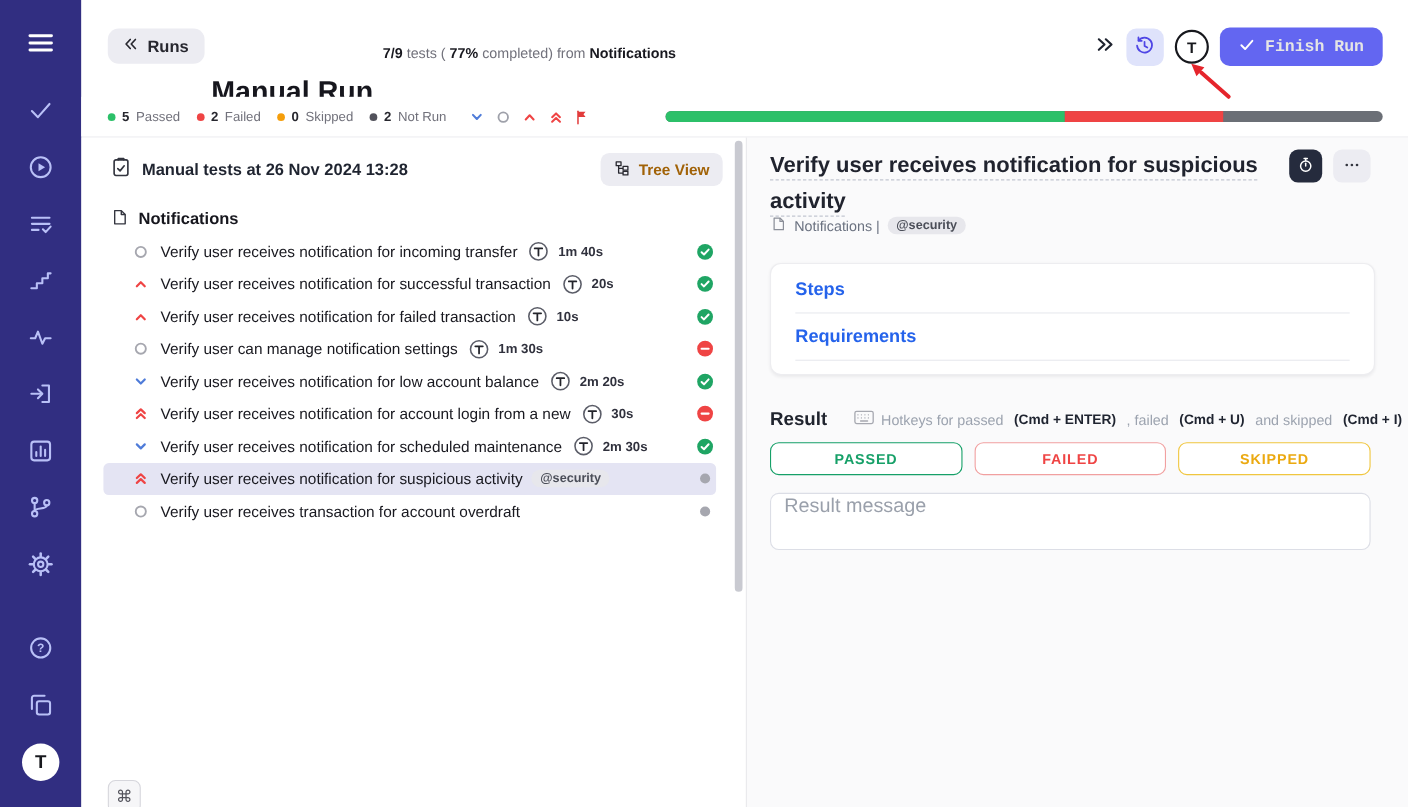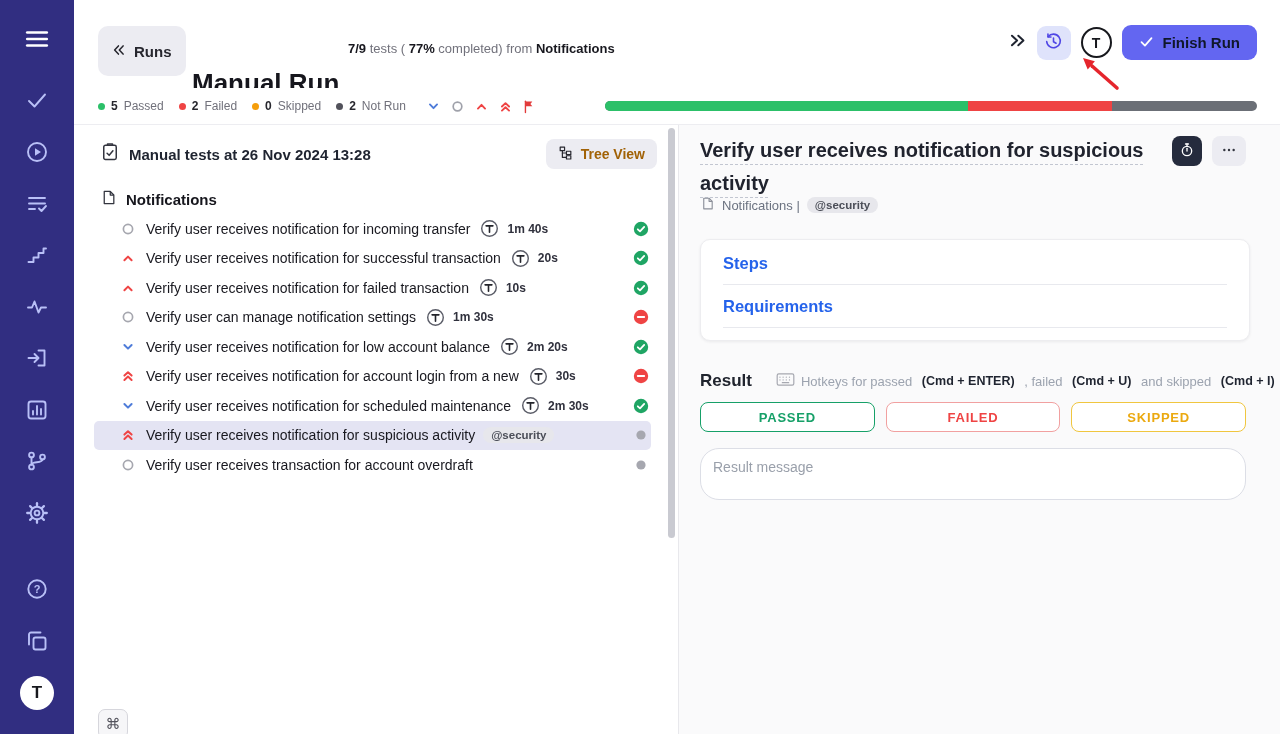--- a/index.html
+++ b/index.html
@@ -9,28 +9,28 @@
 
   
   .sidebar { position:absolute; left:0; top:0; width:74px; height:734px; background:#312e81; }
   .sb-icon { position:absolute; left:0; width:74px; display:flex; justify-content:center; align-items:center; }
   .sb-icon svg { display:block; }
   .sb-stroke { fill:none; stroke:#b9c0f7; stroke-width:1.9; stroke-linecap:round; stroke-linejoin:round; }
   .sb-logo-circle { width:34px; height:34px; border-radius:50%; background:#fff; display:flex; align-items:center; justify-content:center; font-weight:800; font-size:17px; color:#17181d; }
 
   
   .top-bar { position:absolute; left:74px; top:0; right:0; height:124px; background:#fff; }
-  .runs-btn { position:absolute; left:24px; top:26px; height:50px; border:none; background:#ececf2; border-radius:10px; padding:0 14px; display:flex; align-items:center; gap:8px; font-family:inherit; font-size:15px; font-weight:600; color:#27272f; }
+  .runs-btn { position:absolute; left:24px; top:26px; height:32px; border:none; background:#ececf2; border-radius:10px; padding:0 14px; display:flex; align-items:center; gap:8px; font-family:inherit; font-size:15px; font-weight:600; color:#27272f; }
   .page-title { position:absolute; left:118px; top:24px; font-size:26px; font-weight:800; color:#16161d;margin-top:44px; }
   .run-sub { position:absolute; left:274px; top:41px; font-size:13px; color:#71717b; }
   .run-sub b { color:#18181f; font-weight:700; }
   .top-actions { position:absolute; right:23px; top:25px; height:35px; display:flex; align-items:center; gap:10px; }
   .hist-btn { width:34px; height:34px; border:none; border-radius:9px; background:#dfe3fb; display:flex; align-items:center; justify-content:center; }
   .logo-ring { width:31px; height:31px; border-radius:50%; background:#fff; border:2.5px solid #17181d; display:flex; align-items:center; justify-content:center; font-weight:800; font-size:14px; color:#17181d; }
-  .finish-btn { height:35px; border:none; border-radius:9px; background:#6366f1; color:#0f172a; font-family:Liberation Sans, sans-serif; font-size:15px; font-weight:600; padding:0 17px; display:flex; align-items:center; gap:9px; }
+  .finish-btn { height:35px; border:none; border-radius:9px; background:#6366f1; color:#e5e5e5; font-family:Liberation Mono, monospace; font-size:15px; font-weight:600; padding:0 17px; display:flex; align-items:center; gap:9px; }
   .red-arrow { position:absolute; left:1065px; top:52px; z-index:9; }
 
   
   .stats-bar { position:absolute; left:74px; top:88px; right:0; height:36px; background:#fff; }
   .legend { position:absolute; left:24px; top:0; height:36px; display:flex; align-items:center; gap:15px; }
   .legend-item { display:flex; align-items:center; gap:6px; font-size:12px; color:#71717b; }
   .legend-item .dot { width:7px; height:7px; border-radius:50%; background:#999; }
   .legend-item b { color:#27272e; font-weight:700; }
   .prio-filters { position:absolute; left:352px; top:0; height:36px; display:flex; align-items:center; gap:9px; }
   .prio-filters svg { display:block; }
@@ -75,21 +75,21 @@
   .section-h + .section-h { padding-top:12px; }
   .result-row { position:absolute; left:21px; top:246px; display:flex; align-items:center; }
   .result-label { font-size:17px; font-weight:700; color:#20242e; }
   .hotkeys { margin-left:24px; display:flex; align-items:center; gap:6px; font-size:13px; color:#9ca3af; white-space:pre; }
   .hotkeys b { color:#1f2430; font-weight:700; font-size:12.5px; }
   .verdict-row { position:absolute; left:21px; top:277px; width:546px; display:flex; gap:11px; }
   .verdict-row button { flex:1; height:30px; background:#fff; border-radius:8px; font-family:inherit; font-size:13px; font-weight:700; letter-spacing:0.8px; }
   .v-passed { border:1.5px solid #16a068; color:#16a068; }
   .v-failed { border:1.5px solid #f1a0a0; color:#ef4444; }
   .v-skipped { border:1.5px solid #f0c63f; color:#eba910; }
-  .msg-area { position:absolute; left:21px; top:323px; width:546px; height:52px; border:1px solid #dcdee6; border-radius:19px; background:#fff; padding:10px 12px; font-family:inherit; font-size:14px; color:#30313d; resize:none; }
+  .msg-area { position:absolute; left:21px; top:323px; width:546px; height:52px; border:1px solid #dcdee6; border-radius:8px; background:#fff; padding:0 12px; font-family:inherit; font-size:18px; color:#30313d; resize:none; }
   .msg-area::placeholder { color:#9aa0ab; }
 </style>
 </head>
 <body>
 
 <div class="stage">
 
   <div class="sidebar">
     <div class="sb-icon" style="top:26px">
       <svg width="26" height="26" viewBox="0 0 24 24">

